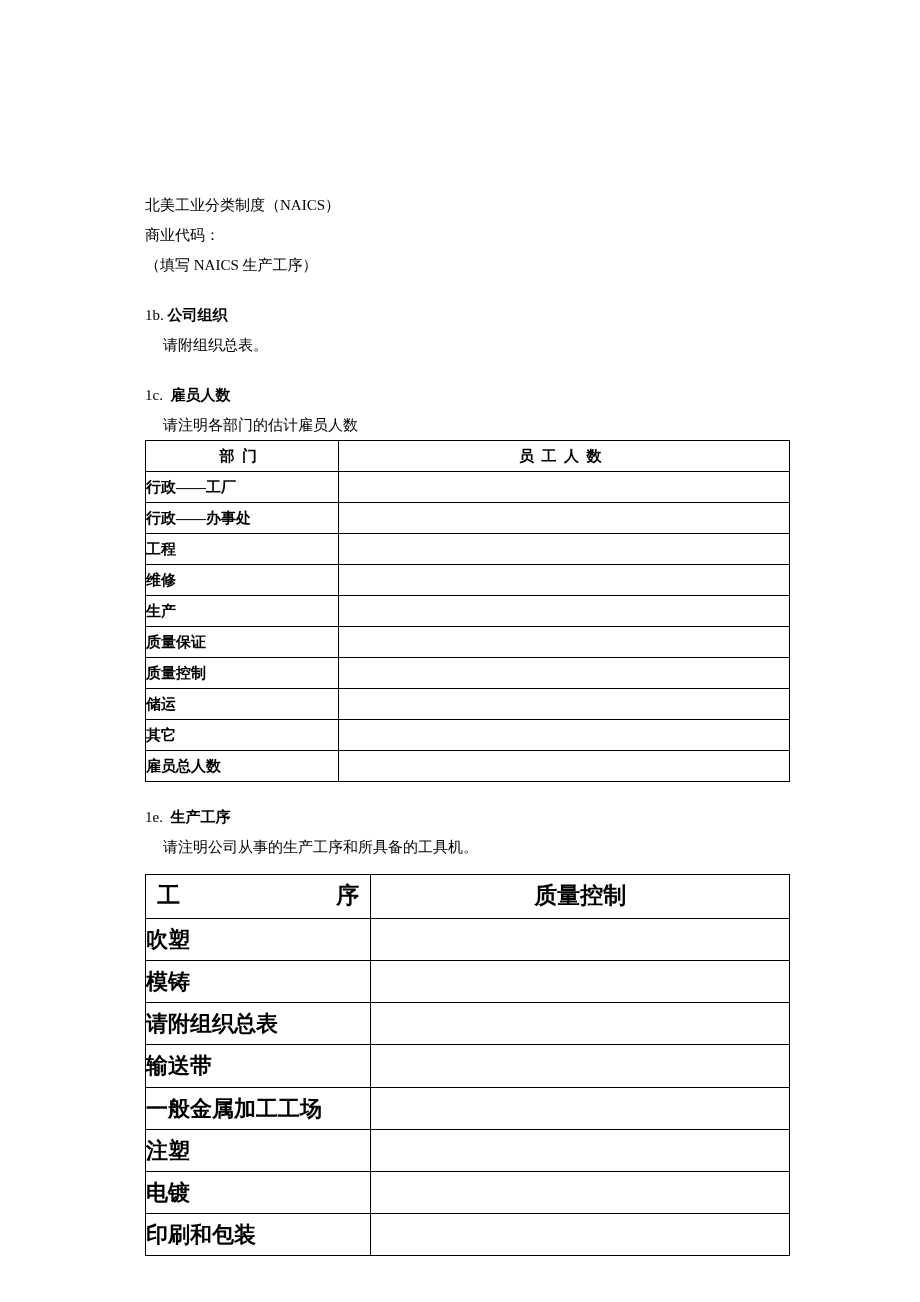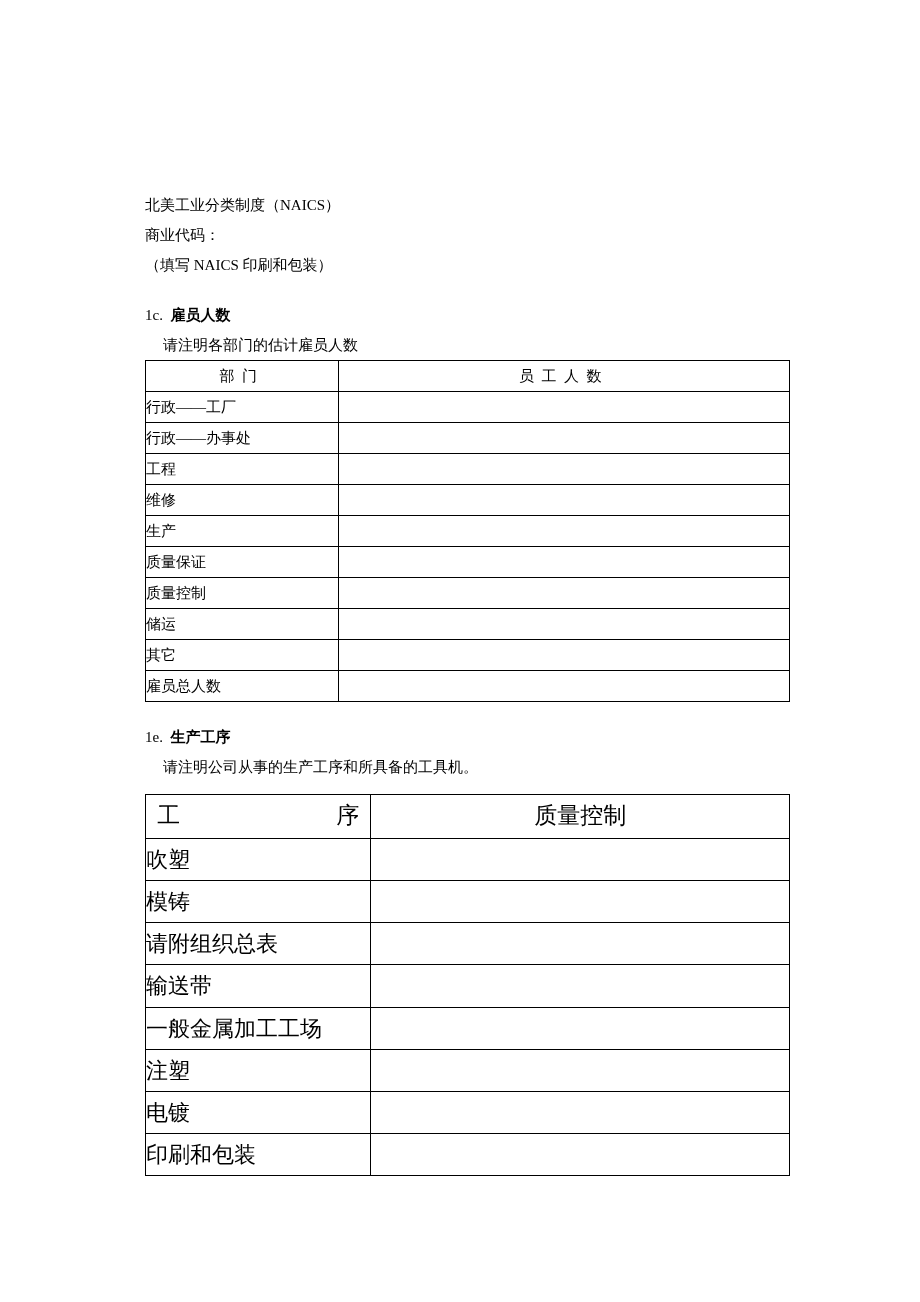--- a/index.html
+++ b/index.html
@@ -35,21 +35,21 @@
     text-indent: 1.2em;
   }
   table {
     border-collapse: collapse;
     width: 100%;
     table-layout: fixed;
   }
   th, td {
     border: 1px solid #000;
     padding: 3px 0;
-    font-weight: normal;
+    font-weight: bold;
     text-align: left;
     vertical-align: middle;
     line-height: 1.6;
   }
   table.t1 col.c1 { width: 30%; }
   table.t1 col.c2 { width: 70%; }
   table.t1 th { text-align: center; letter-spacing: 0.5em; }
   table.t2 col.c1 { width: 35%; }
   table.t2 col.c2 { width: 65%; }
   table.t2 th { text-align: center; font-size: 23px; }
@@ -57,23 +57,30 @@
   .t2-h1 { display:inline-block; width:90%; text-align:justify; text-align-last:justify; }
 </style>
 </head>
 <body>
 
 <div class="page">
 
   <div class="block">
     <div class="line">北美工业分类制度（NAICS）</div>
     <div class="line">商业代码：</div>
-    <div class="line">（填写 NAICS 印刷和包装）</div>
+    <div class="line">（填写 NAICS 生产工序）</div>
   </div>
 
+  <div class="block">
+    <div class="heading">
+      <span class="hnum">1b.</span>
+      <span class="htxt">公司组织</span>
+    </div>
+    <div class="line indent">请附组织总表。</div>
+  </div>
 
   <div class="block">
     <div class="heading">
       <span class="hnum">1c.</span>&nbsp;
       <span class="htxt">雇员人数</span>
     </div>
     <div class="line indent">请注明各部门的估计雇员人数</div>
     <table class="t1">
       <colgroup>
           <col class="c1">

